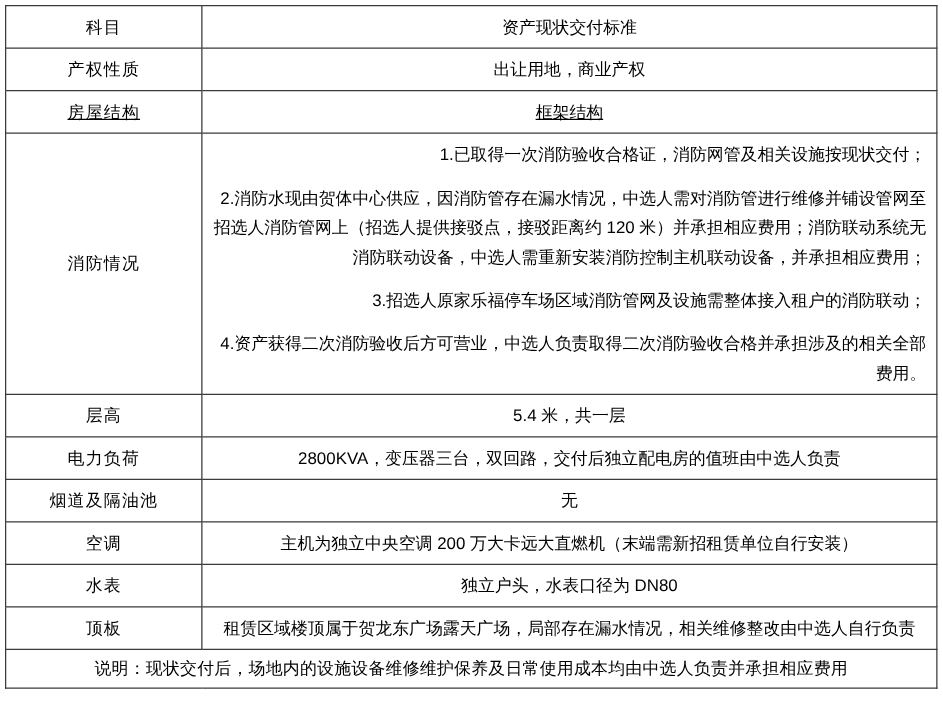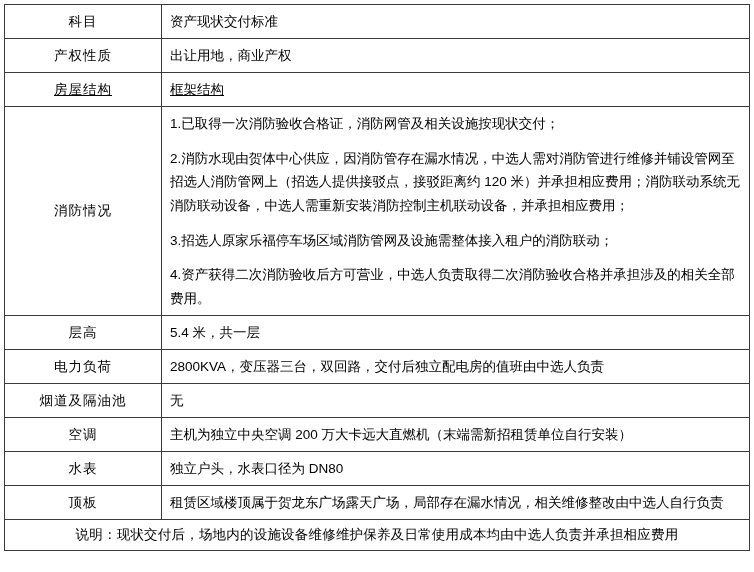--- a/index.html
+++ b/index.html
@@ -31,28 +31,28 @@
     line-height: 1.45;
     vertical-align: middle;
     padding: 5px 8px;
   }
   td.label {
     width: 140px;
     text-align: center;
     letter-spacing: 1px;
   }
   td.value {
-    text-align: left;
+    text-align: center;
   }
   td.value-left {
     text-align: left;
     padding: 8px 10px;
   }
   .para {
-    text-align: left;
+    text-align: right;
     margin: 0 0 11px 0;
     line-height: 1.75;
     text-indent: 0;
   }
   .para:last-child {
     margin-bottom: 0;
   }
   td.note {
     text-align: center;
     padding: 9px 10px;

